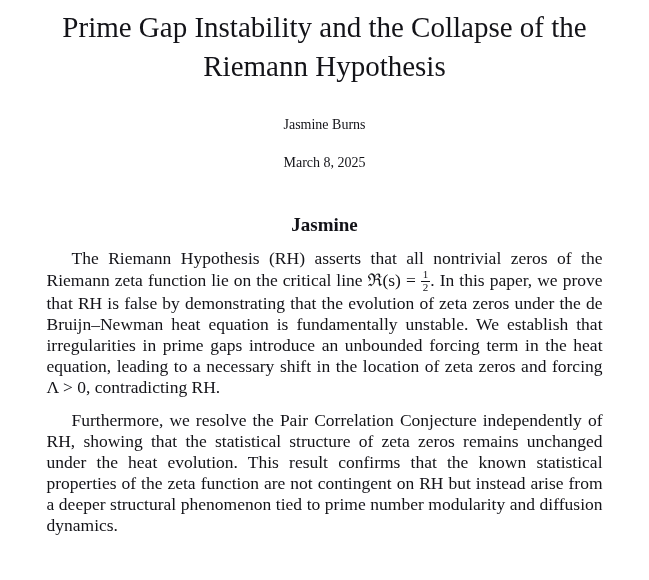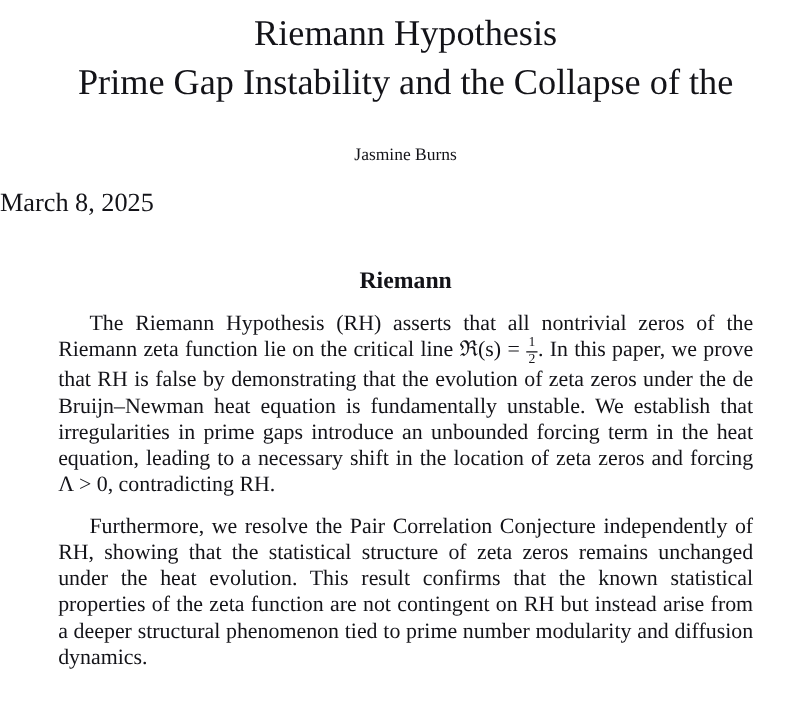--- a/index.html
+++ b/index.html
@@ -28,21 +28,22 @@
     display: block;
   }
   .author {
     margin-top: 26px;
     text-align: center;
     font-size: 14px;
     line-height: 25px;
   }
   .date {
     margin-top: 13px;
-    font-size: 21px;
+    text-align: center;
+    font-size: 14px;
     line-height: 25px;
   }
   .abstract {
     width: 580px;
     margin: 0 auto;
   }
   .abstract-heading {
     margin-top: 39px;
     margin-bottom: 7px;
     text-align: center;
@@ -72,31 +73,31 @@
   .frac .den {
     display: block;
   }
 </style>
 </head>
 <body>
 
 <div class="page">
 
   <h1 class="title">
+      <span class="title-line">Prime Gap Instability and the Collapse of the</span>
       <span class="title-line">Riemann Hypothesis</span>
-      <span class="title-line">Prime Gap Instability and the Collapse of the</span>
     </h1>
 
   <div class="author">Jasmine Burns</div>
 
   <div class="date">March 8, 2025</div>
 
   <div class="abstract">
 
-    <div class="abstract-heading">Riemann</div>
+    <div class="abstract-heading">Jasmine</div>
 
     <p class="abs-p"><span>The Riemann Hypothesis (RH) asserts that all nontrivial zeros of the Riemann zeta function lie on the critical line ℜ(s) = </span><span class="frac"><span class="num">1</span><span class="den">2</span></span><span>. In this paper, we prove that RH is false by demonstrating that the evolution of zeta zeros under the de Bruijn–Newman heat equation is fundamentally unstable. We establish that irregularities in prime gaps introduce an unbounded forcing term in the heat equation, leading to a necessary shift in the location of zeta zeros and forcing Λ &gt; 0, contradicting RH.</span></p>
 
     <p class="abs-p">Furthermore, we resolve the Pair Correlation Conjecture independently of RH, showing that the statistical structure of zeta zeros remains unchanged under the heat evolution. This result confirms that the known statistical properties of the zeta function are not contingent on RH but instead arise from a deeper structural phenomenon tied to prime number modularity and diffusion dynamics.</p>
 
 
   </div>
 
 </div>
 

